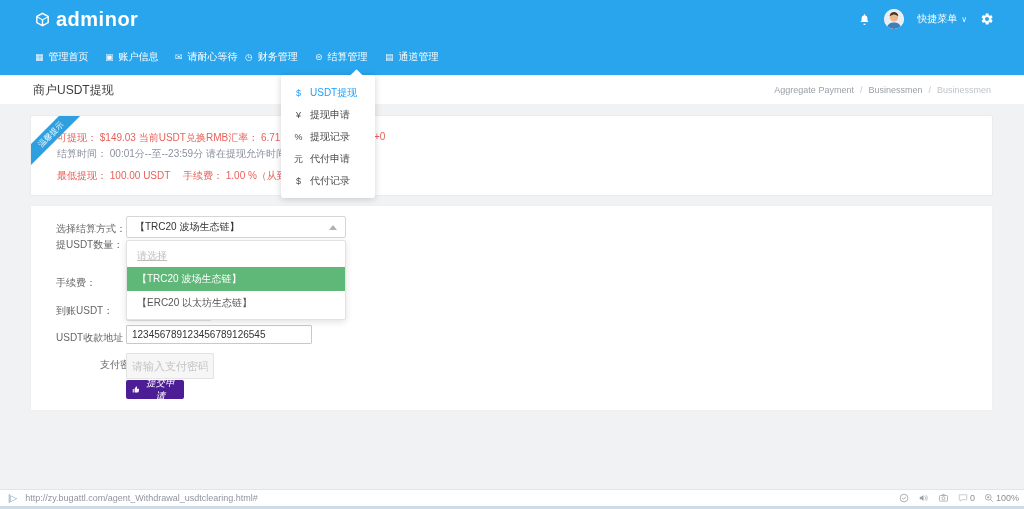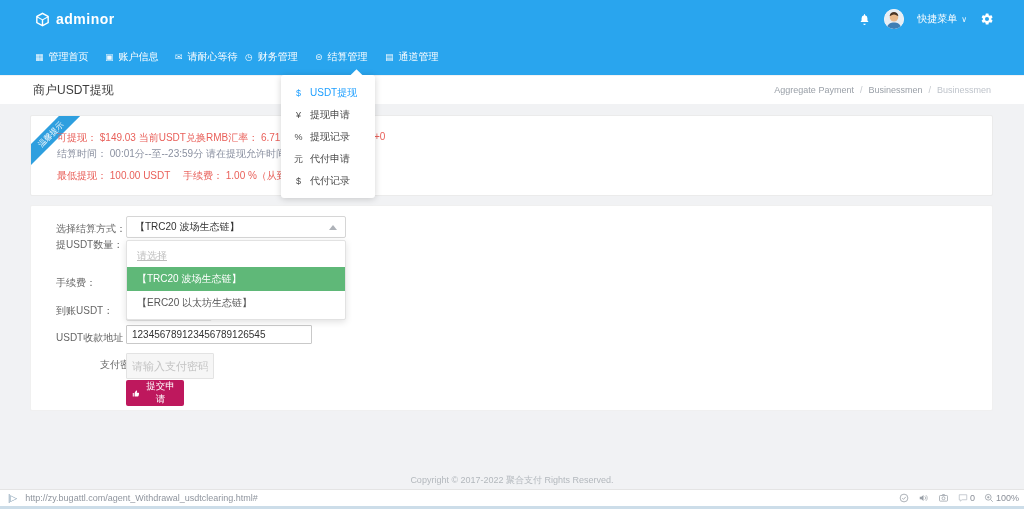--- a/index.html
+++ b/index.html
@@ -1,21 +1,21 @@
 <!DOCTYPE html>
 <html><head>
 <meta charset="utf-8">
 <style>
   html,body{margin:0;padding:0;}
   body{width:1024px;height:509px;font-family:"Liberation Sans","DejaVu Sans",sans-serif;}
   .screen{position:relative;width:1024px;height:509px;background:#f1f2f4;overflow:hidden;}
 
   
   .header-top{position:absolute;left:0;top:0;width:1024px;height:38px;background:#29a5ee;}
-  .logo{position:absolute;left:34px;top:0;height:38px;display:flex;align-items:center;gap:5px;color:#fff;font-size:14px;font-weight:bold;letter-spacing:.5px;cursor:pointer;}
+  .logo{position:absolute;left:34px;top:0;height:38px;display:flex;align-items:center;gap:5px;color:#fff;font-size:20px;font-weight:bold;letter-spacing:.5px;cursor:pointer;}
   .header-right{position:absolute;right:30px;top:0;height:38px;display:flex;align-items:center;gap:13px;color:#fff;}
   .bell,.gear{display:flex;align-items:center;cursor:pointer;}
   .avatar{width:20px;height:20px;border-radius:50%;overflow:hidden;background:#fff;display:flex;align-items:center;justify-content:center;cursor:pointer;}
   .quick-menu{display:flex;align-items:center;gap:4px;font-size:10px;cursor:pointer;}
   .caret-down{font-size:8px;opacity:.9;}
 
   .header-nav{position:absolute;left:0;top:38px;width:1024px;height:37px;background:#29a5ee;display:flex;align-items:center;padding-left:35px;box-sizing:border-box;}
   .nav-item{width:70px;display:flex;align-items:center;gap:5px;color:#fff;font-size:10px;cursor:pointer;white-space:nowrap;}
   .nav-ic{font-size:9px;opacity:.92;}
 
@@ -53,21 +53,21 @@
   .select-box{position:absolute;left:95px;top:10px;width:220px;height:22px;border:1px solid #d6d6d6;border-radius:2px;background:#fff;display:flex;align-items:center;padding:0 8px;box-sizing:border-box;font-size:10px;color:#333;cursor:pointer;}
   .caret-up{position:absolute;right:8px;top:8px;width:0;height:0;border-left:4px solid transparent;border-right:4px solid transparent;border-bottom:5px solid #aeb2b8;}
   .select-dropdown{position:absolute;left:95px;top:34px;width:220px;background:#fff;border:1px solid #e2e2e2;border-radius:2px;box-shadow:0 2px 7px rgba(0,0,0,.12);z-index:10;padding:4px 0;box-sizing:border-box;}
   .opt{height:24px;display:flex;align-items:center;padding:0 10px;font-size:10px;color:#555;cursor:pointer;}
   .opt.ph{color:#bdbdbd;height:22px;text-decoration:underline;}
   .opt.selected{background:#5FB878;color:#fff;}
   .disabled-input{position:absolute;left:95px;top:95px;width:86px;height:20px;background:#f3f3f3;border:1px solid #e4e4e4;border-radius:2px;box-sizing:border-box;z-index:1;}
   .text-input{position:absolute;left:95px;top:119px;width:186px;height:19px;border:1px solid #c9c9c9;border-radius:1px;font-size:10px;color:#333;padding:0 5px;box-sizing:border-box;font-family:inherit;outline:none;}
   .pwd-input{position:absolute;left:95px;top:147px;width:88px;height:26px;background:#f6f6f6;border:1px solid #e3e3e3;border-radius:1px;font-size:11px;color:#999;padding:0 5px;box-sizing:border-box;font-family:inherit;outline:none;}
   .pwd-input::placeholder{color:#c4c4c4;}
-  .submit-btn{position:absolute;left:95px;top:174px;width:58px;height:26px;background:#be185d;color:#fff;border:none;border-radius:2px;font-size:9.5px;display:flex;align-items:center;justify-content:center;gap:3px;cursor:pointer;font-family:inherit;}
+  .submit-btn{position:absolute;left:95px;top:174px;width:58px;height:19px;background:#4c1d95;color:#fff;border:none;border-radius:2px;font-size:9.5px;display:flex;align-items:center;justify-content:center;gap:3px;cursor:pointer;font-family:inherit;font-style:italic;}
 
   
   .copyright{position:absolute;left:0;top:474px;width:1024px;text-align:center;font-size:9px;color:#b3b8bd;}
   .status-bar{position:absolute;left:0;top:489px;width:1024px;height:17px;background:#fff;border-top:1px solid #e4e4e4;display:flex;align-items:center;font-size:9px;color:#8a8f98;box-sizing:border-box;}
   .sb-left{display:flex;align-items:center;gap:8px;padding-left:8px;}
   .run-ic{color:#7f9ab0;font-size:9px;cursor:pointer;}
   .sb-url{color:#8f959e;}
   .sb-right{margin-left:auto;display:flex;align-items:center;gap:9px;padding-right:5px;}
   .sb-icon{display:flex;align-items:center;gap:2px;cursor:pointer;}
   .bottom-strip{position:absolute;left:0;top:506px;width:1024px;height:3px;background:#ccdde9;}
@@ -205,21 +205,20 @@
     <input class="pwd-input" type="text" placeholder="请输入支付密码" style="">
 
     <button class="submit-btn">
       <svg width="9" height="9" viewBox="0 0 16 16" fill="#fff">
           <path d="M1.5 7h2v7h-2zM5 14h6.2c.8 0 1.5-.6 1.6-1.4l.9-4.2A1.5 1.5 0 0 0 12.2 6.6H9.3l.6-2.8A1.3 1.3 0 0 0 7.6 2.7L5 7z"></path>
         </svg>
       <span>提交申请</span>
     </button>
   </div>
 
-  <div class="copyright">Copyright © 2017-2022 聚合支付 Rights Reserved.</div>
 
   <div class="status-bar">
     <div class="sb-left">
       <span class="run-ic">|▷</span>
       <span class="sb-url">http://zy.bugattl.com/agent_Withdrawal_usdtclearing.html#</span>
     </div>
     <div class="sb-right">
       <span class="sb-icon">
         <svg width="10" height="10" viewBox="0 0 16 16" fill="none" stroke="#9aa0a8" stroke-width="1.3">
             <circle cx="8" cy="8" r="6.2"></circle>

